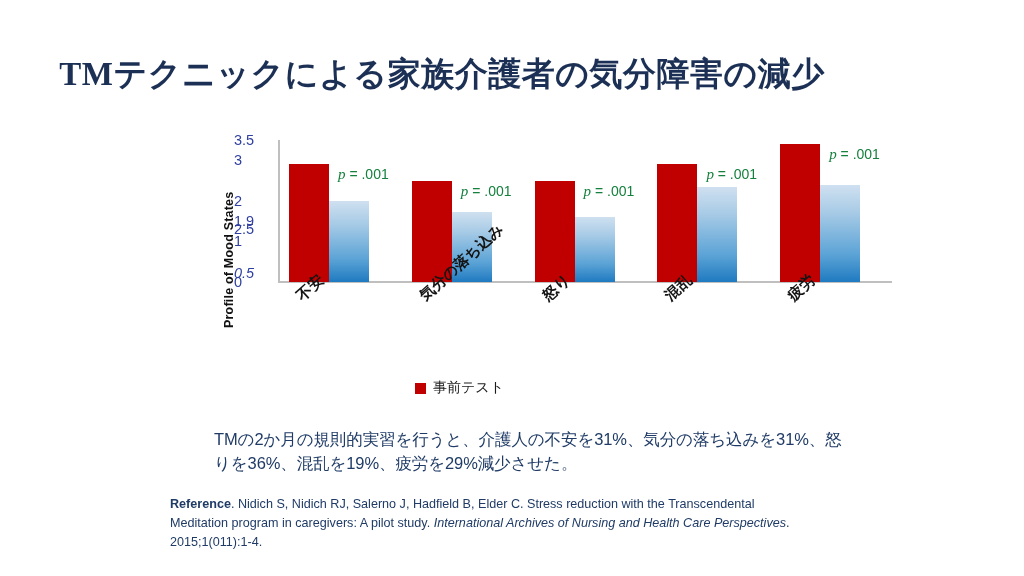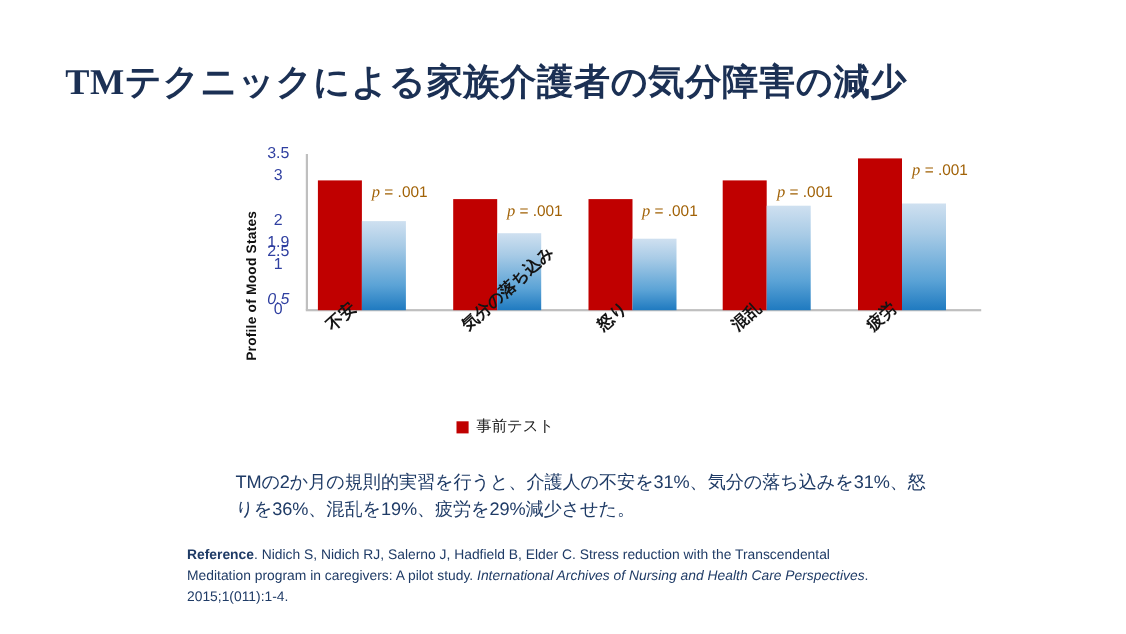--- a/index.html
+++ b/index.html
@@ -65,21 +65,21 @@
     position: absolute;
     left: 24px;
     top: 0px;
     width: 38px;
     height: 155px;
   }
   .y-tick {
     position: absolute;
     right: 0;
     width: 100%;
-    text-align: center;
+    text-align: left;
     font-size: 14.5px;
     color: #2f3fa0;
     line-height: 1;
     transform: translateY(-50%);
   }
 
   #plot {
     position: absolute;
     left: 68px;
     top: 12px;
@@ -115,21 +115,21 @@
   .bar.pre {
     left: 0;
     background: #c00000;
   }
   .bar.post {
     background: linear-gradient(to bottom, #cfe0f0 0%, #a8cbe6 28%, #5ba3d6 72%, #1f7ac0 100%);
   }
   .p-label {
     position: absolute;
     font-size: 14px;
-    color: #a16207;
+    color: #15803d;
     white-space: nowrap;
   }
   .p-label i {
     font-family: "Liberation Serif", "DejaVu Serif", serif;
     font-style: italic;
     font-size: 15px;
   }
 
   .cat-label {
     position: absolute;

